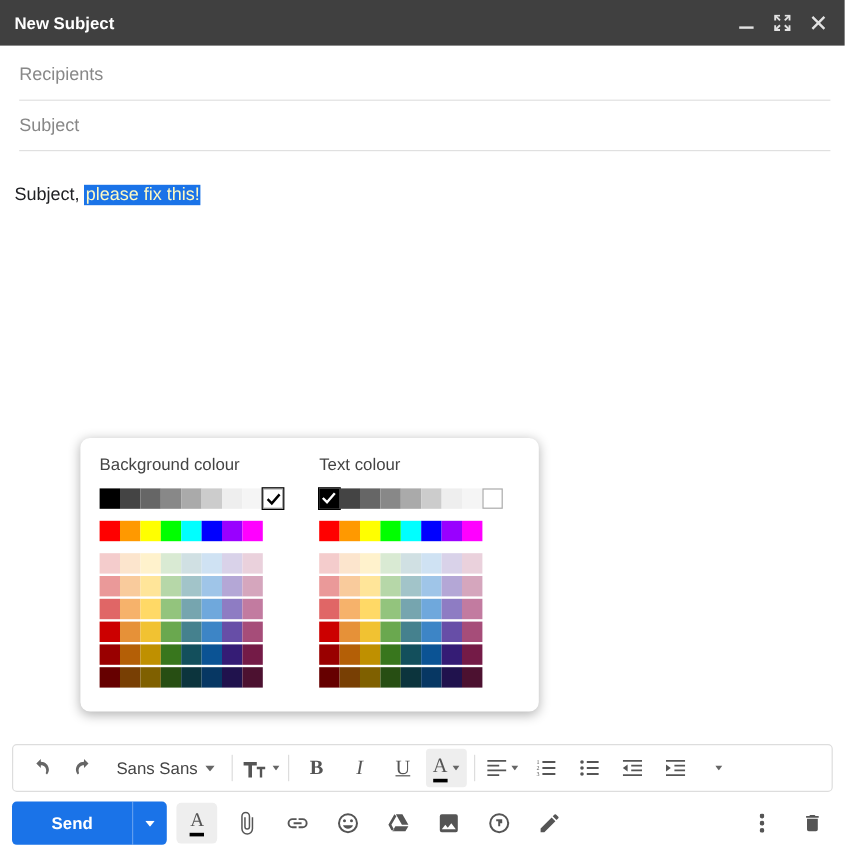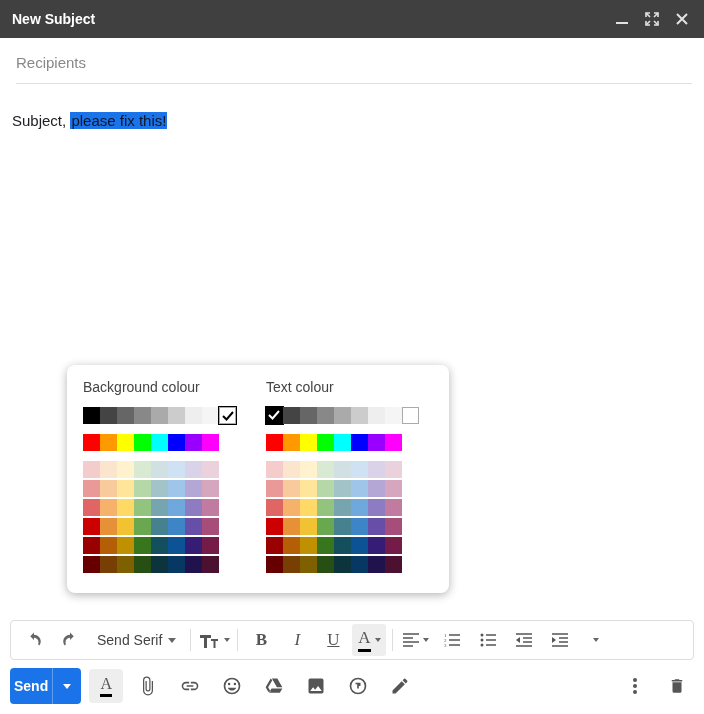--- a/index.html
+++ b/index.html
@@ -3,37 +3,37 @@
 <meta charset="utf-8">
 <style>
 *{box-sizing:border-box;margin:0;padding:0}
 body{font-family:Arial,Helvetica,sans-serif;font-size:14px;color:#202124;width:704px;height:714px;background:#fff;position:relative;overflow:hidden}
 .titlebar{background:#404040;color:#fff;height:38px;display:flex;align-items:center;padding:0 12px;font-weight:bold;font-size:14px}
 .titlebar .spacer{flex:1}
 .titlebar .wbtn{width:20px;height:20px;display:inline-flex;align-items:center;justify-content:center;margin-left:10px;cursor:pointer;opacity:.85}
 .fields{padding:4px 12px 0 16px}
 .field{border-bottom:1px solid #e0e0e0;padding:12px 0;color:#888;font-size:15px;cursor:text}
 .body-area{padding:28px 12px 0 12px;font-size:15px;min-height:200px}
-.body-area .sel{background:#1a73e8;color:#0f172a;padding:0 1px}
+.body-area .sel{background:#1a73e8;color:#fef9c3;padding:0 1px}
 .color-popup{position:absolute;left:67px;top:365px;width:382px;background:#fff;border-radius:8px;box-shadow:0 2px 10px rgba(0,0,0,.3);padding:14px 16px 16px 16px;display:flex;gap:16px}
 .color-col{width:170px}
 .col-title{font-size:14px;color:#444;margin-bottom:12px}
 .row{display:flex;gap:0;margin-bottom:2px}
 .sw{width:17px;height:17px;cursor:pointer;position:relative}
 .sw.border{border:1px solid #aaa}
 .sw.sel-outer{outline:1px solid #000;outline-offset:0}
 .sw svg.check{position:absolute;left:1px;top:1px}
 .format-bar{position:absolute;left:10px;right:10px;bottom:54px;height:40px;border:1px solid #ddd;border-radius:4px;background:#fff;display:flex;align-items:center;padding:0 6px;gap:2px}
 .fb-btn{width:34px;height:32px;display:inline-flex;align-items:center;justify-content:center;color:#555;border-radius:3px;cursor:pointer;font-size:17px;font-family:"Times New Roman",serif}
 .fb-btn.active{background:#eee}
 .fb-sep{width:1px;height:22px;background:#ddd;margin:0 4px}
 .font-btn{display:inline-flex;align-items:center;height:32px;padding:0 8px;color:#444;cursor:pointer;font-size:14px;gap:6px}
 .bottom-bar{position:absolute;left:10px;right:10px;bottom:8px;height:40px;display:flex;align-items:center;gap:8px}
 .send-btn{height:36px;background:#1a73e8;border-radius:4px;display:flex;overflow:hidden}
-.send-btn .lbl{color:#fff;font-weight:bold;font-size:14px;padding:0 4px;display:flex;align-items:center;border-right:1px solid rgba(255,255,255,.3);cursor:pointer}
+.send-btn .lbl{color:#fff;font-weight:bold;font-size:14px;padding:0 33px;display:flex;align-items:center;border-right:1px solid rgba(255,255,255,.3);cursor:pointer}
 .send-btn .arr{width:28px;display:flex;align-items:center;justify-content:center;cursor:pointer}
 .bb-btn{width:34px;height:34px;display:inline-flex;align-items:center;justify-content:center;cursor:pointer;color:#555;border-radius:4px}
 .bb-btn.boxed{background:#eee}
 .bb-spacer{flex:1}
 svg{display:block}
 </style>
 </head>
 <body>
 
 <div class="titlebar">
@@ -52,20 +52,21 @@
     </span>
   <span class="wbtn">
       <svg width="14" height="14" viewBox="0 0 14 14" stroke="#fff" stroke-width="2">
         <path d="M2 2 L12 12 M12 2 L2 12"></path>
       </svg>
     </span>
 </div>
 
 <div class="fields">
   <div class="field">Recipients</div>
+  <div class="field">Subject</div>
 </div>
 
 <div class="body-area">
   <span>Subject, </span><span class="sel">please fix this!</span>
 </div>
 
 <div class="color-popup">
   <div class="color-col">
     <div class="col-title">Background colour</div>
     <div class="row" id="bg-grays">
@@ -259,21 +260,21 @@
       <svg width="18" height="18" viewBox="0 0 24 24" fill="#666">
         <path d="M12 5V2L7 7l5 5V9c3 0 6 2 6 6 0 1-.2 2-.6 2.8l1.5 1.5C20 18 21 16 21 14c0-5-4-9-9-9z"></path>
       </svg>
     </span>
   <span class="fb-btn">
       <svg width="18" height="18" viewBox="0 0 24 24" fill="#666">
         <path d="M12 5c-5 0-9 4-9 9 0 2 1 4 2.1 5.3l1.5-1.5C6.2 17 6 16 6 15c0-4 3-6 6-6v3l5-5-5-5v3z"></path>
       </svg>
     </span>
   <span class="font-btn">
-    <span>Send Serif</span>
+    <span>Sans Sans</span>
     <svg width="8" height="5">
         <path d="M0 0 L8 0 L4 5 Z" fill="#666"></path>
       </svg>
   </span>
   <span class="fb-sep"></span>
   <span class="fb-btn">
       <svg width="24" height="18" viewBox="0 0 24 18" fill="#555">
         <path d="M2 4v3h4v10h3V7h4V4H2zm18 4h-7v2h2.5v7h2v-7H20V8z"></path>
       </svg>
       <svg width="6" height="4" style="margin-left:2px">

